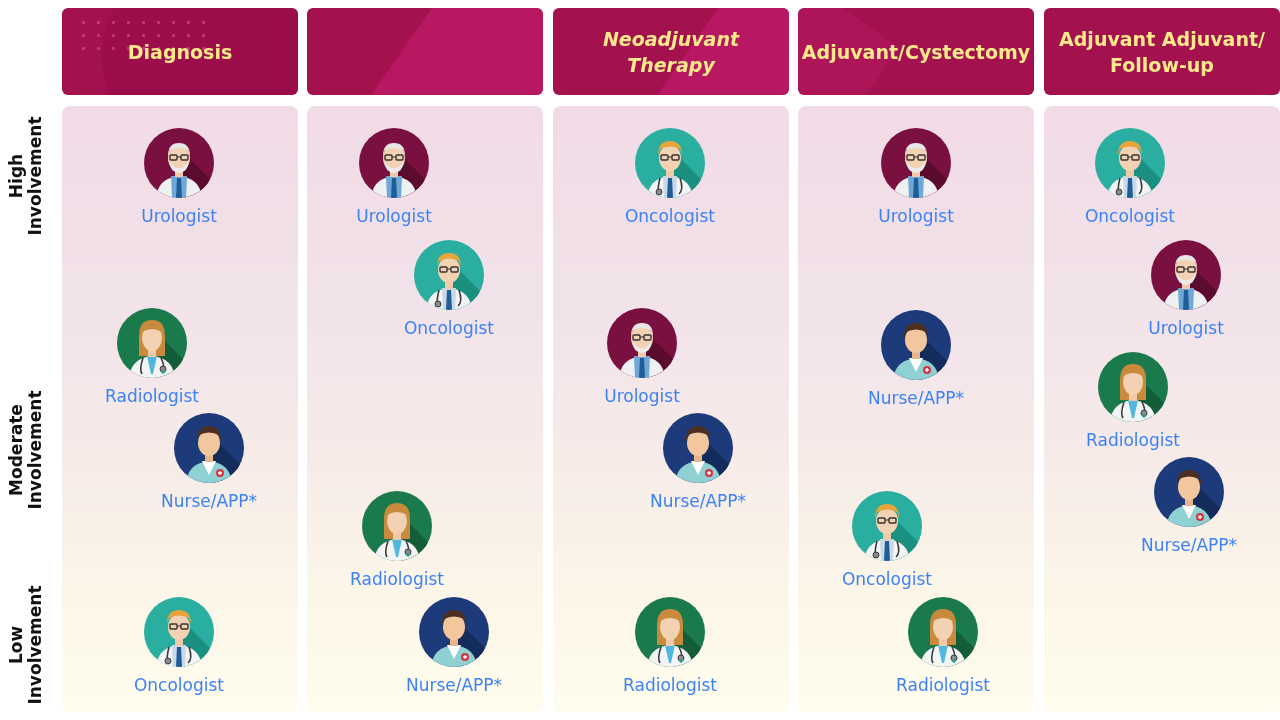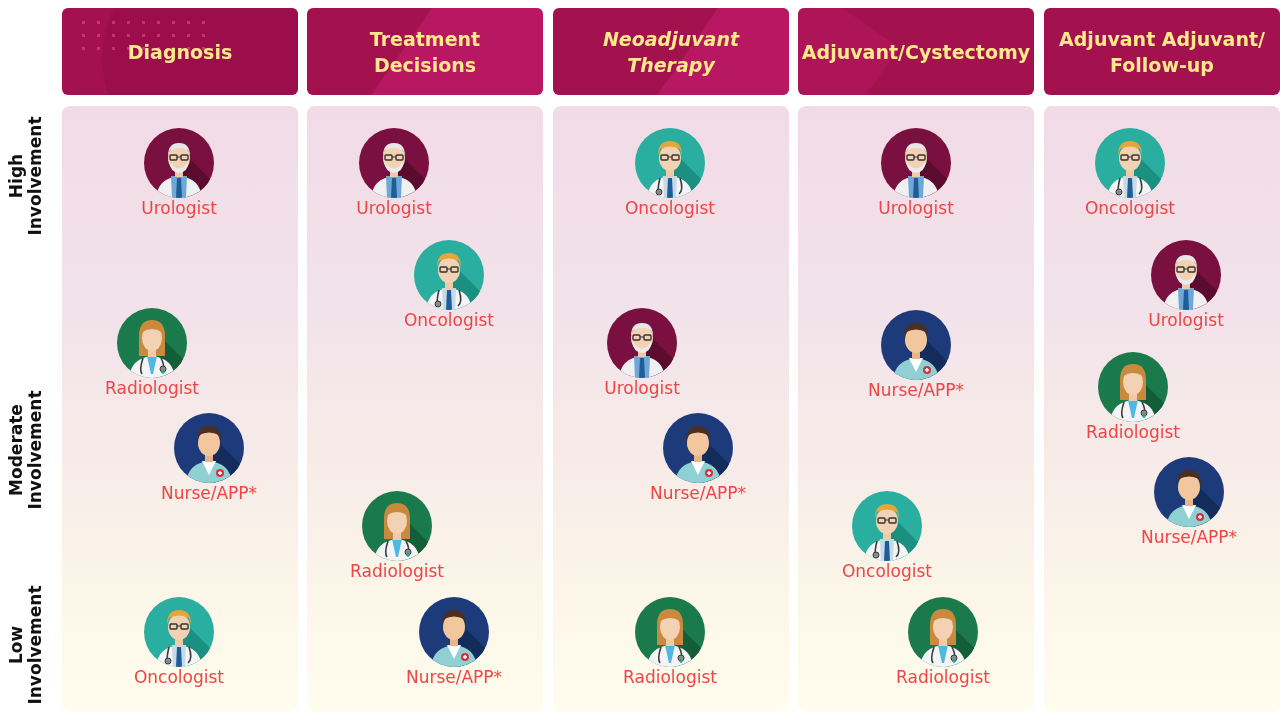--- a/index.html
+++ b/index.html
@@ -17,21 +17,21 @@
   .header .dots { position:absolute; left:14px; top:8px; width:140px; height:44px;
          background-image:radial-gradient(circle, rgba(230,80,150,0.55) 1.6px, transparent 2px);
          background-size:15px 13px; }
   .header .title { position:relative; z-index:2; color:#ffe98a; font-weight:bold; font-size:19px;
          line-height:26px; text-align:center; white-space:pre-line; }
   .col { position:absolute; top:106px; height:606px; border-radius:8px;
          background:linear-gradient(180deg,#f1dbe6 0%,#f2e3ea 35%,#f7ece8 60%,#fdf8e9 85%,#fffdee 100%); }
   .person { position:absolute; width:110px; display:flex; flex-direction:column; align-items:center; }
   .avatar { width:70px; height:70px; border-radius:50%; overflow:hidden; position:relative; }
   .avatar svg { width:70px; height:70px; display:block; }
-  .person .name { font-size:17px; color:#ef4444; margin-top:0; white-space:nowrap; font-family:"DejaVu Sans",sans-serif; }
+  .person .name { font-size:17px; color:#3b82f6; margin-top:8px; white-space:nowrap; font-family:"DejaVu Sans",sans-serif; }
 </style>
 </head>
 <body>
 
 <div class="row-label" style="top:106px;height:140px;">
   <span style="white-space:pre;">High
 Involvement</span>
 </div>
 <div class="row-label" style="top:300px;height:300px;">
   <span style="white-space:pre;">Moderate
@@ -42,22 +42,20 @@
 Involvement</span>
 </div>
 
 <div class="header" style="left:62px;width:236px;">
   <div class="deco2"></div>
     <div class="dots"></div>
   <div class="title">Diagnosis</div>
 </div>
 <div class="header" style="left:307px;width:236px;">
   <div class="deco1"></div>
-  <div class="title">Treatment
-Decisions</div>
 </div>
 <div class="header" style="left:553px;width:236px;font-style:italic;">
   <div class="deco1" style="right:-80px;"></div>
   <div class="title">Neoadjuvant
 Therapy</div>
 </div>
 <div class="header" style="left:798px;width:236px;">
   <div class="deco1" style="left:-120px;right:auto;opacity:0.5;"></div>
   <div class="title">Adjuvant/Cystectomy</div>
 </div>

